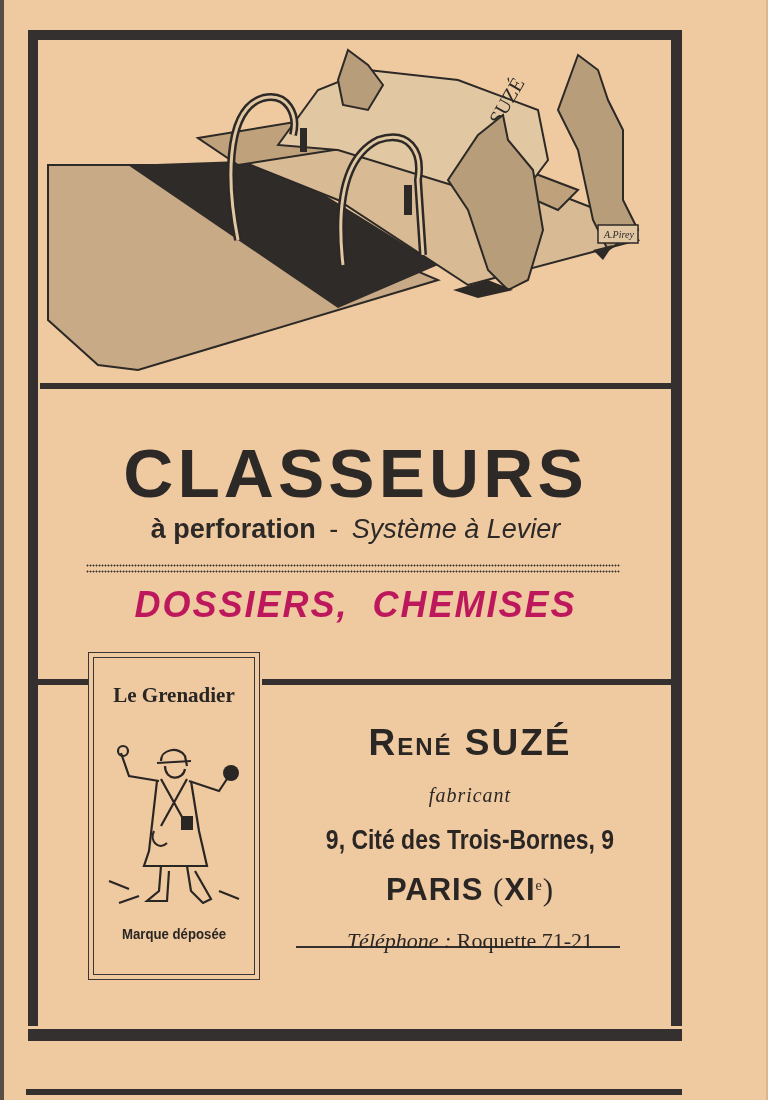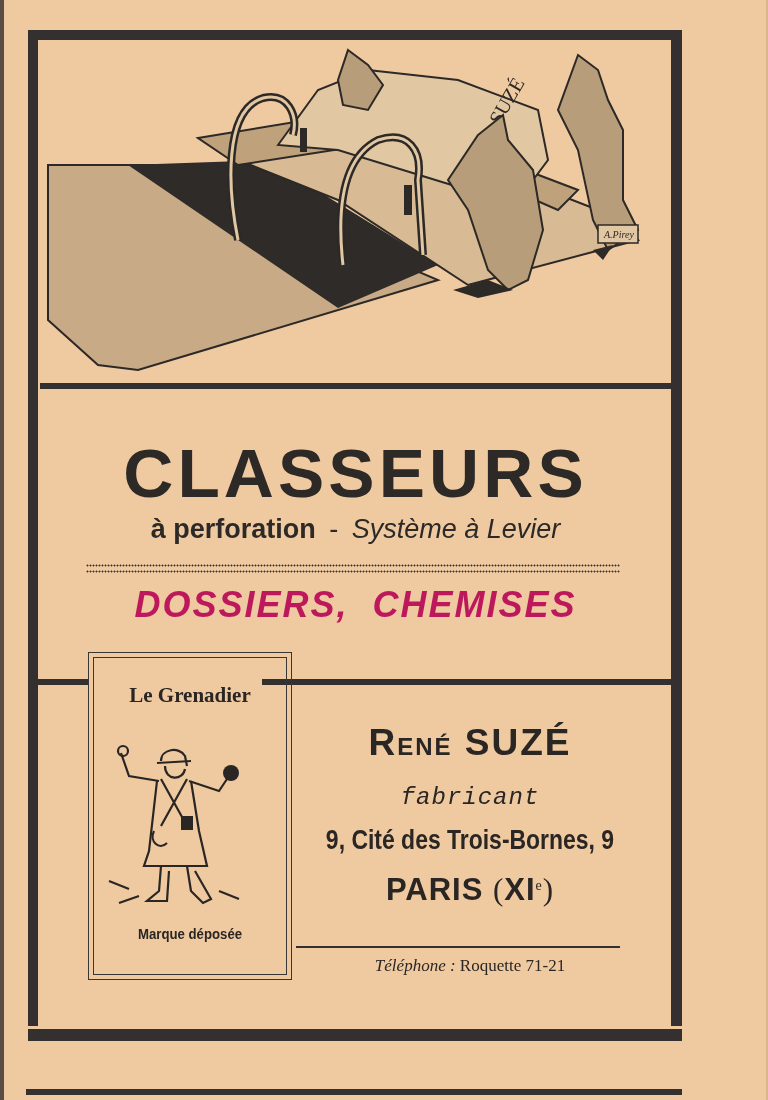--- a/index.html
+++ b/index.html
@@ -29,46 +29,46 @@
   .dots {
     position:absolute; left:86px; width:534px; height:3px;
     background-image:radial-gradient(circle, #3a3634 0.9px, transparent 1.1px);
     background-size:3px 3px;
   }
   .h-dossiers {
     top:584px; font-size:36px; font-weight:bold; font-style:italic; letter-spacing:2px;
     color:#be185d;
   }
   .logo-box {
-    position:absolute; left:88px; top:652px; width:204px; height:328px;
+    position:absolute; left:88px; top:652px; width:172px; height:328px;
     border:1.5px solid #3a3634; box-sizing:border-box;
   }
   .logo-inner {
     position:absolute; left:4px; top:4px; right:4px; bottom:4px;
     border:1px solid #3a3634;
   }
   .logo-title {
     position:absolute; top:30px; width:100%; text-align:center;
     font-family:"Liberation Serif", serif; font-weight:bold; font-size:21px;
   }
   .logo-fig { position:absolute; left:10px; top:78px; width:150px; height:180px; }
   .logo-mark {
     position:absolute; top:272px; width:100%; text-align:center;
     font-size:15px; font-weight:bold; transform:scaleX(0.88);
   }
   .addr { position:absolute; left:270px; width:400px; text-align:center; }
   .rene { top:722px; font-size:37px; font-weight:bold; letter-spacing:2px; }
   .rene .sm { font-size:24px; }
-  .fab { top:784px; font-family:Liberation Mono, monospace; font-style:italic; font-size:24px; letter-spacing:1px; }
+  .fab { top:784px; font-family:Liberation Serif, serif; font-style:italic; font-size:20px; letter-spacing:1px; }
   .street { top:825px; font-size:27px; font-weight:bold; transform:scaleX(0.85); }
   .paris { top:872px; font-size:31px; font-weight:bold; letter-spacing:1px; }
   .paris .par { font-family:"Liberation Serif", serif; font-weight:normal; }
   .paris sup { font-size:14px; font-family:"Liberation Serif", serif; font-weight:normal; vertical-align:10px; }
   .tel-rule { position:absolute; left:296px; top:946px; width:324px; height:2px; background:#33302f; }
-  .tel { top:956px; font-family:"Liberation Serif", serif; font-size:17px; }
+  .tel { top:928px; font-family:"Liberation Serif", serif; font-size:22px; }
   .tel .it { font-style:italic; }
 </style>
 </head>
 <body>
 
 <div class="edge-left"></div>
 <div class="edge-right"></div>
 
 <div class="bar" style="left:28px; top:30px; width:654px; height:10px;"></div>
 <div class="bar" style="left:28px; top:30px; width:10px; height:996px;"></div>

